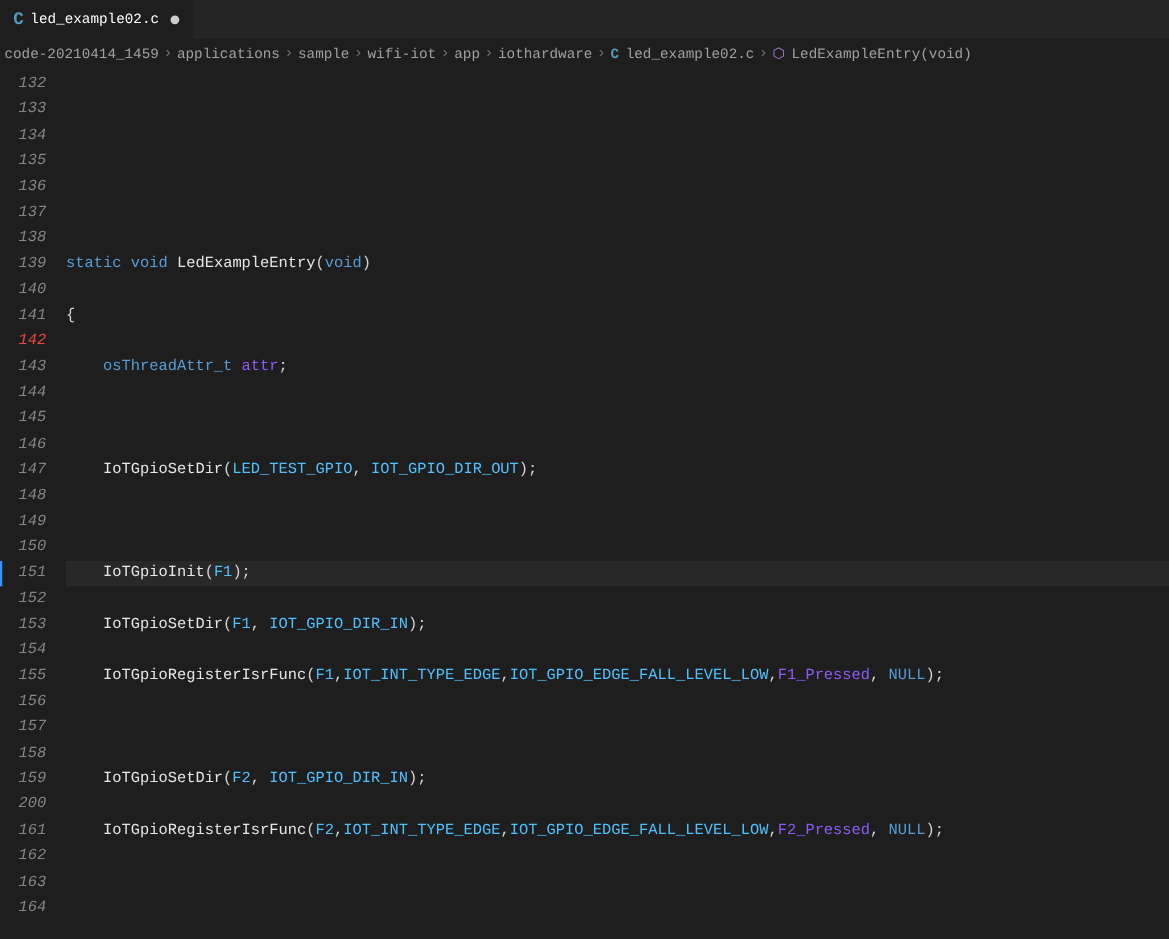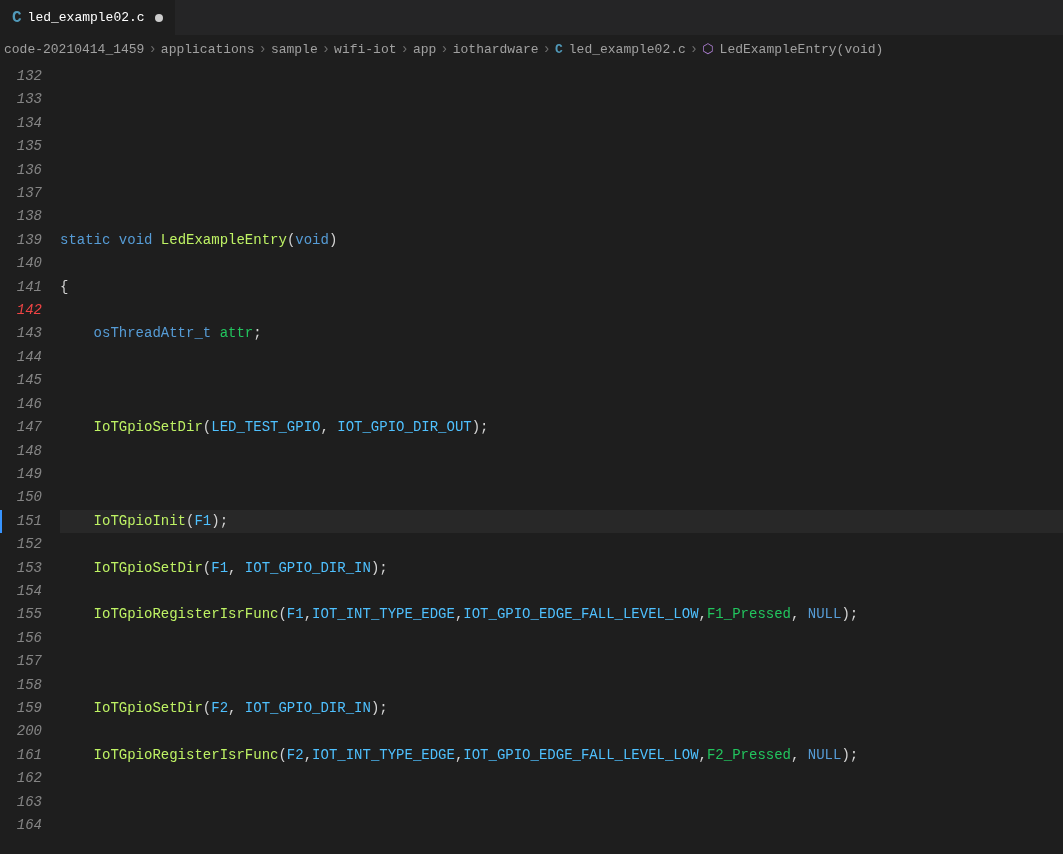--- a/index.html
+++ b/index.html
@@ -103,22 +103,22 @@
       position: absolute;
       left: -60px;
       top: 0;
       bottom: 0;
       width: 2px;
       background: #3794ff;
     }
     
     .kw { color: #569cd6; margin-top: 32px; }
     .type { color: #569cd6; }
-    .fn { color: #bef264; }
-    .var { color: #22c55e; }
+    .fn { color: #e5e5e5; }
+    .var { color: #8b5cf6; }
     .const { color: #4fc1ff; }
     .punc { color: #d4d4d4; }
     .null { color: #569cd6; }
   </style>
 </head>
 <body>
 
 <div class="tab-bar">
   <div class="tab">
     <span class="tab-icon">C</span>

